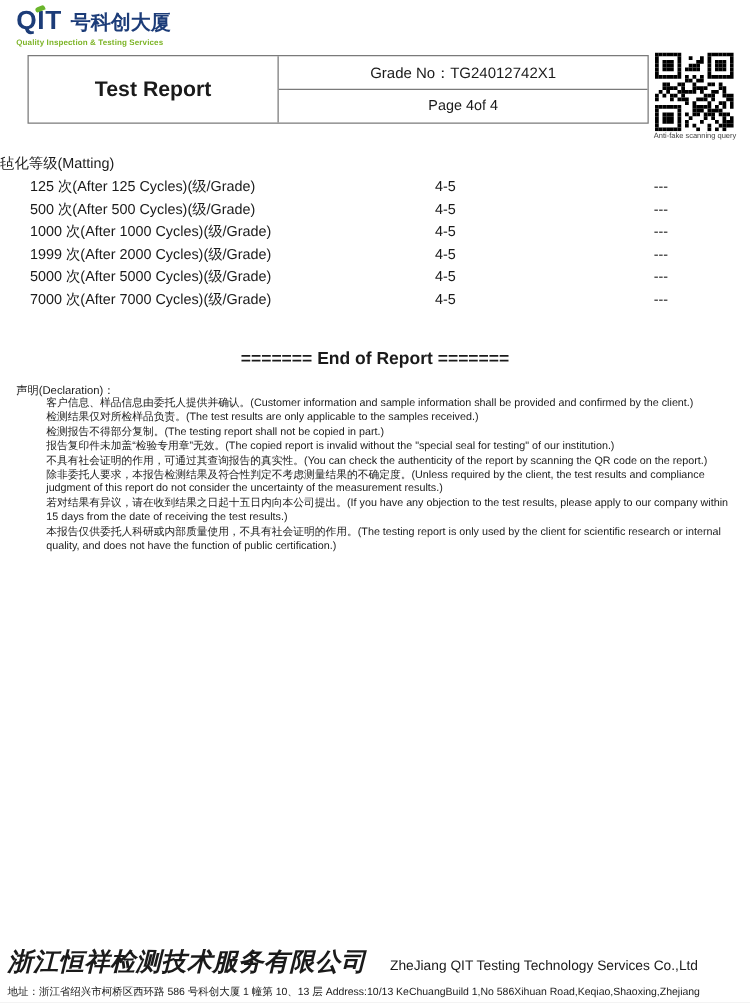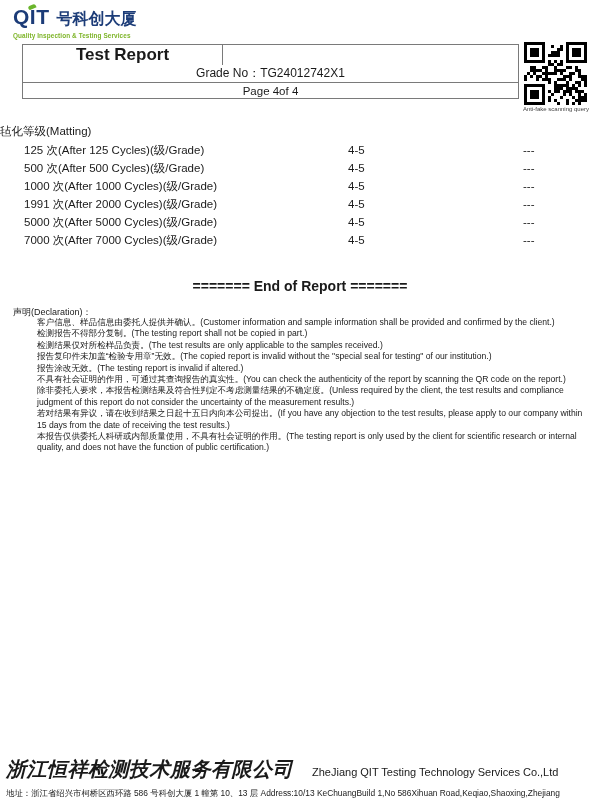--- a/index.html
+++ b/index.html
@@ -26,21 +26,21 @@
     width: 8px; height: 3.5px; background: #6ab52b;
     border-radius: 3px 3px 0 2px; transform: rotate(-22deg);
   }
   .brand-cn { font-size: 16px; font-weight: bold; color: #1c3c78; margin-left: 7px; }
   .tagline { font-size: 6.4px; font-weight: bold; color: #7db427; margin-top: 2px; letter-spacing: 0.1px; }
 
   
   .header-table {
     position: absolute; left: 22px; top: 44px;
     width: 497px; height: 55px;
-    border: 1px solid #7a7a7a; display: flex; flex-direction: column;
+    border: 1px solid #7a7a7a; display: flex;
   }
   .ht-left {
     width: 200px; border-right: 1px solid #7a7a7a;
     display: flex; align-items: center; justify-content: center;
     font-size: 17px; font-weight: bold;
   }
   .ht-right { flex: 1; display: flex; flex-direction: column; }
   .ht-reportno {
     flex: 1; border-bottom: 1px solid #7a7a7a;
     display: flex; align-items: center; justify-content: center;
@@ -355,45 +355,44 @@
       <span class="r-label">500 次(After 500 Cycles)(级/Grade)</span>
       <span class="r-value">4-5</span>
       <span class="r-remark">---</span>
     </div>
     <div class="r-row">
       <span class="r-label">1000 次(After 1000 Cycles)(级/Grade)</span>
       <span class="r-value">4-5</span>
       <span class="r-remark">---</span>
     </div>
     <div class="r-row">
-      <span class="r-label">1991 次(After 2000 Cycles)(级/Grade)</span>
+      <span class="r-label">1999 次(After 2000 Cycles)(级/Grade)</span>
       <span class="r-value">4-5</span>
       <span class="r-remark">---</span>
     </div>
     <div class="r-row">
       <span class="r-label">5000 次(After 5000 Cycles)(级/Grade)</span>
       <span class="r-value">4-5</span>
       <span class="r-remark">---</span>
     </div>
     <div class="r-row">
       <span class="r-label">7000 次(After 7000 Cycles)(级/Grade)</span>
       <span class="r-value">4-5</span>
       <span class="r-remark">---</span>
     </div>
   </div>
 
   <div class="end-line">======= End of Report =======</div>
 
   <div class="decl-heading">声明(Declaration)：</div>
   <div class="decl-items">
     <div>客户信息、样品信息由委托人提供并确认。(Customer information and sample information shall be provided and confirmed by the client.)</div>
+    <div>检测结果仅对所检样品负责。(The test results are only applicable to the samples received.)</div>
     <div>检测报告不得部分复制。(The testing report shall not be copied in part.)</div>
-    <div>检测结果仅对所检样品负责。(The test results are only applicable to the samples received.)</div>
     <div>报告复印件未加盖“检验专用章”无效。(The copied report is invalid without the "special seal for testing" of our institution.)</div>
-    <div>报告涂改无效。(The testing report is invalid if altered.)</div>
     <div>不具有社会证明的作用，可通过其查询报告的真实性。(You can check the authenticity of the report by scanning the QR code on the report.)</div>
     <div>除非委托人要求，本报告检测结果及符合性判定不考虑测量结果的不确定度。(Unless required by the client, the test results and compliance judgment of this report do not consider the uncertainty of the measurement results.)</div>
     <div>若对结果有异议，请在收到结果之日起十五日内向本公司提出。(If you have any objection to the test results, please apply to our company within 15 days from the date of receiving the test results.)</div>
     <div>本报告仅供委托人科研或内部质量使用，不具有社会证明的作用。(The testing report is only used by the client for scientific research or internal quality, and does not have the function of public certification.)</div>
   </div>
 
   <div class="footer">
     <div class="f-company">
       <span class="f-company-cn">浙江恒祥检测技术服务有限公司</span>
       <span class="f-company-en">ZheJiang QIT Testing Technology Services Co.,Ltd</span>

